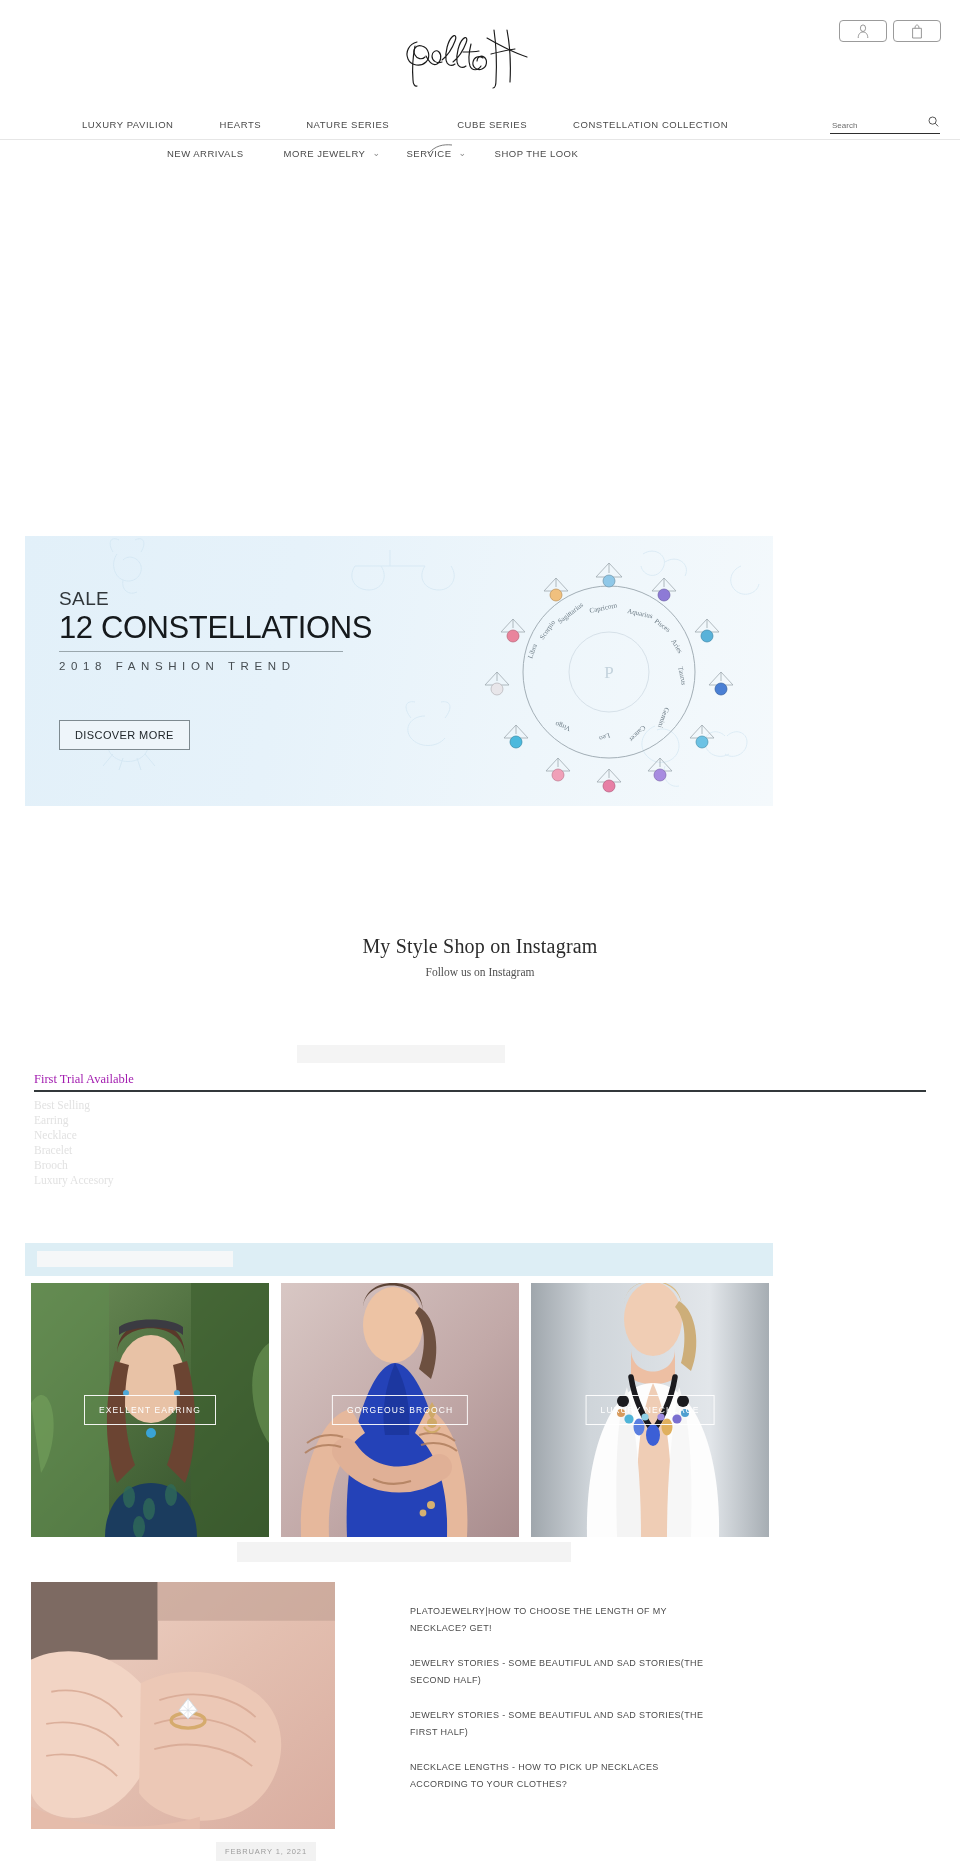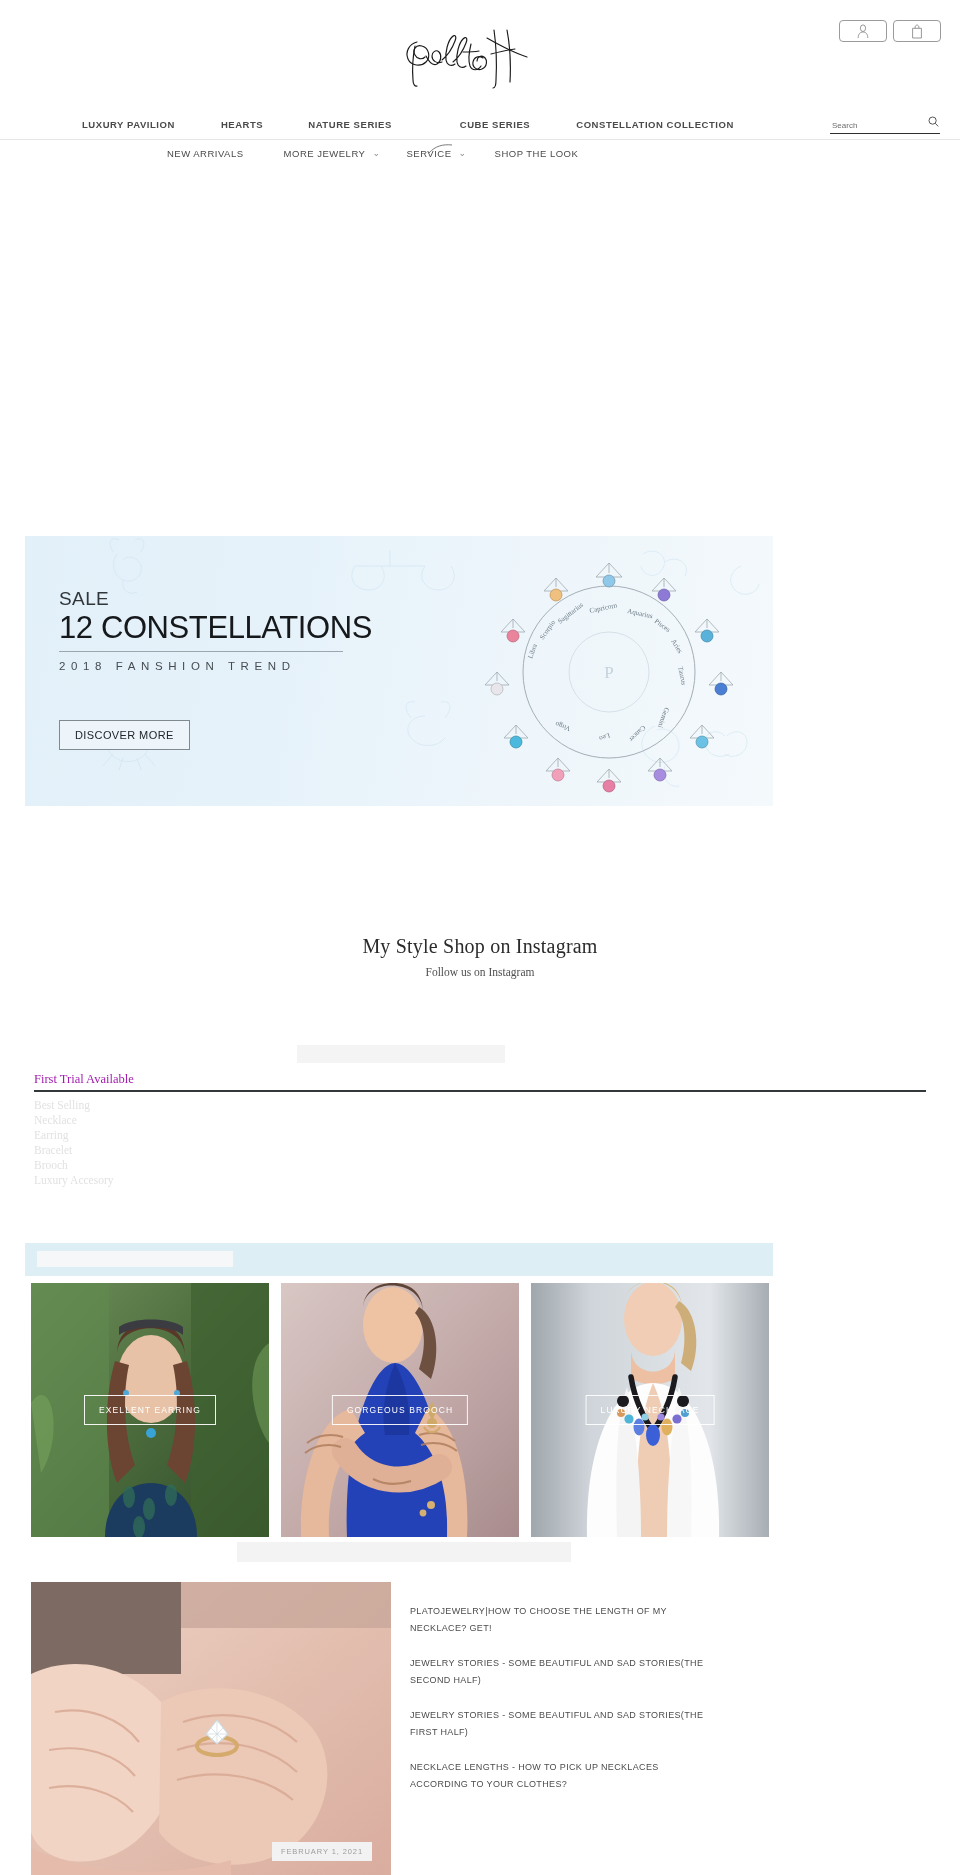--- a/index.html
+++ b/index.html
@@ -33,21 +33,21 @@
     background: #fff;
     display: flex; align-items: center; justify-content: center;
   }
 
   
   .nav1 {
     position: absolute; left: 0; top: 110px;
     width: 960px; height: 29px;
     display: flex; align-items: center;
   }
-  .nav1-items { display: flex; align-items: center; padding-left: 82px; font-weight: bold; }
+  .nav1-items { display: flex; align-items: center; padding-left: 82px; }
   .nav1-items a {
     color: #4a4a4a; font-size: 9.5px; letter-spacing: .55px;
     text-decoration: none; white-space: nowrap;
     font-family: "Liberation Sans", sans-serif;
   }
   .nav1-items a:nth-child(1) { margin-right: 46px; }
   .nav1-items a:nth-child(2) { margin-right: 45px; }
   .nav1-items a:nth-child(3) { margin-right: 68px; }
   .nav1-items a:nth-child(4) { margin-right: 46px; }
 
@@ -177,21 +177,21 @@
 
   
   .lowbar {
     position: absolute; left: 237px; top: 1542px;
     width: 334px; height: 20px; background: #f3f3f3;
   }
 
   
   .blog-img {
     position: absolute; left: 31px; top: 1582px;
-    width: 360px; height: 293px; overflow: hidden;
+    width: 304px; height: 293px; overflow: hidden;
   }
   .blog-date {
     position: absolute; right: 19px; bottom: 14px;
     background: #f2f2f2; color: #9d9d9d;
     font-size: 7.5px; letter-spacing: .9px; padding: 5px 9px;
     font-family: "Liberation Sans", sans-serif;
   }
   .blog-list { position: absolute; left: 410px; top: 1603px; width: 300px; }
   .blog-item {
     color: #4c4c4c; font-size: 9px; letter-spacing: .35px;
@@ -435,22 +435,22 @@
   <h2>My Style Shop on Instagram</h2>
   <p>Follow us on Instagram</p>
   <div class="insta-ph"></div>
 </section>
 
 <section class="cats">
   <div class="cats-title">First Trial Available</div>
   <div class="cats-rule"></div>
   <ul>
     <li>Best Selling</li>
+    <li>Earring</li>
     <li>Necklace</li>
-    <li>Earring</li>
     <li>Bracelet</li>
     <li>Brooch</li>
     <li>Luxury Accesory</li>
   </ul>
 </section>
 
 <div class="bluebar">
   <div class="bluebar-ph"></div>
 </div>
 

